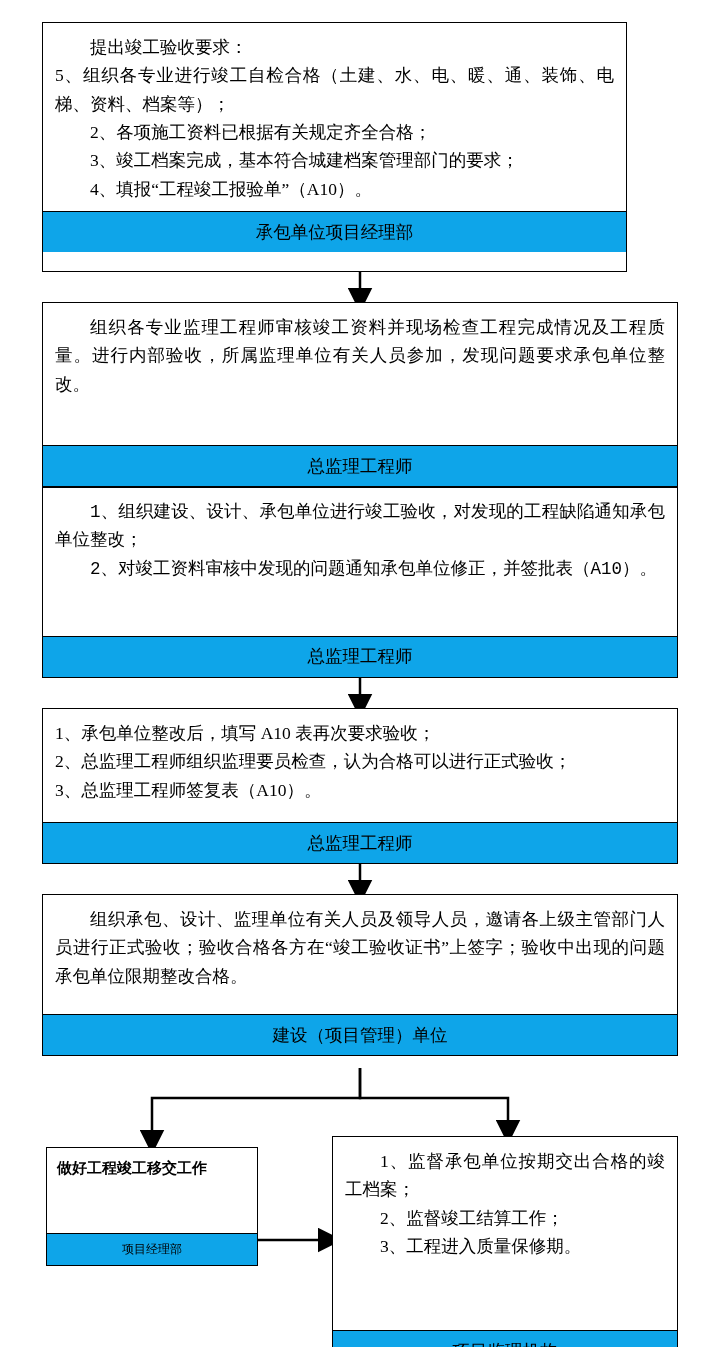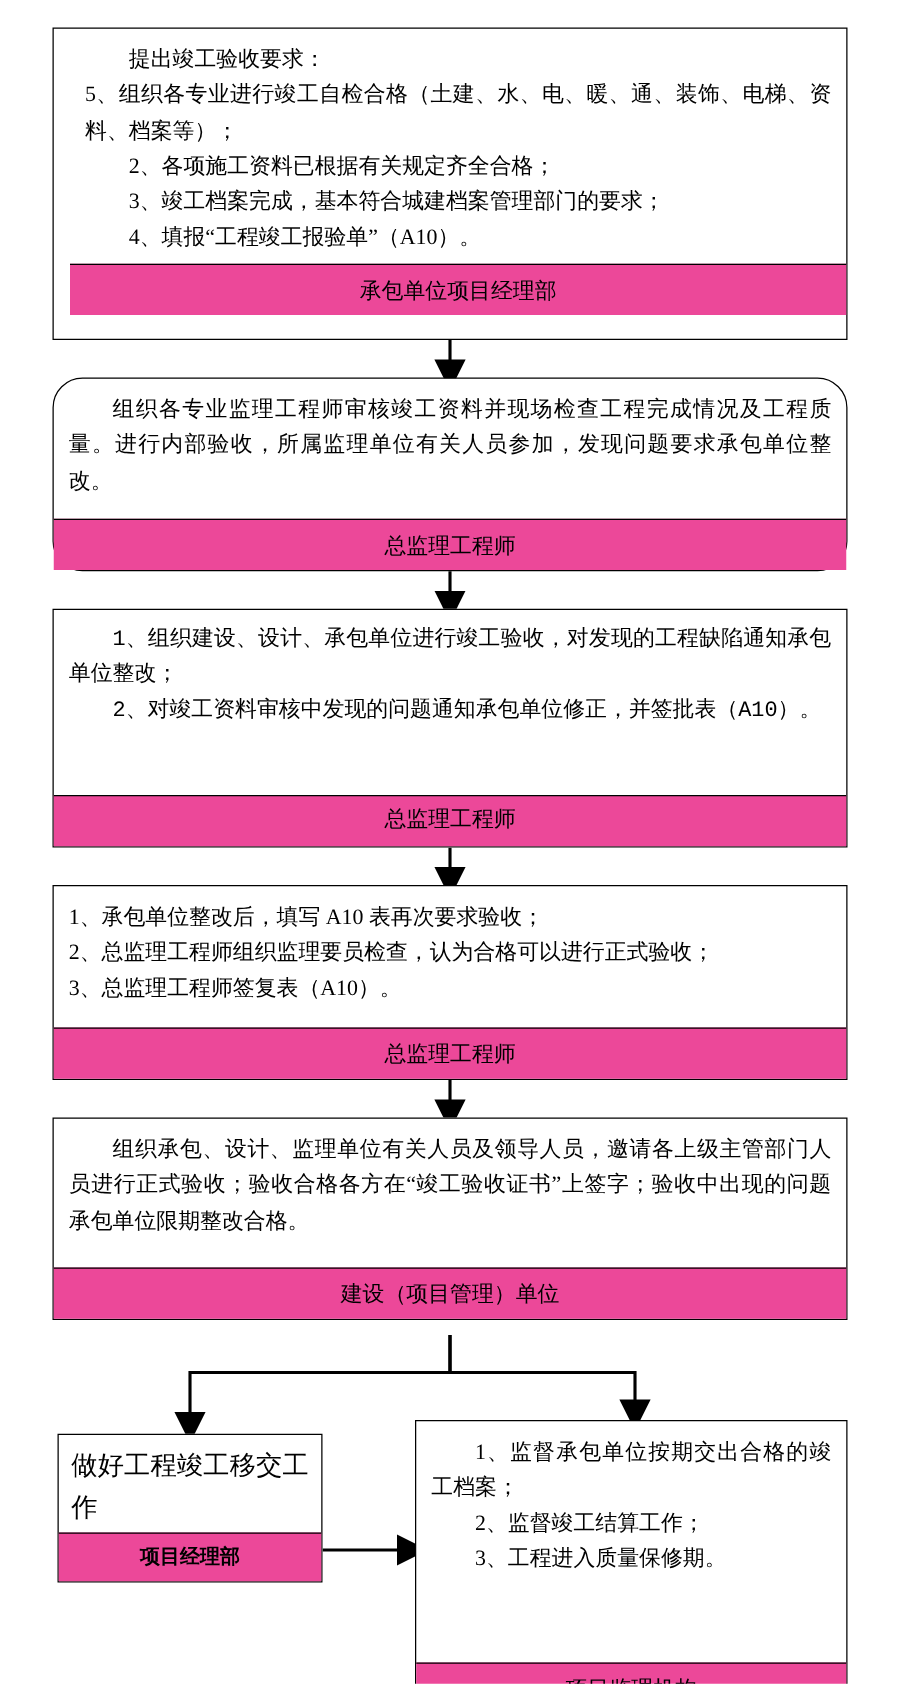--- a/index.html
+++ b/index.html
@@ -20,28 +20,28 @@
   .node .body{
     padding:10px 12px 8px 12px;
     font-size:17.5px;
     line-height:1.62;
     text-align:justify;
   }
   .node .body p{margin:0;}
   .node .body p.indent{text-indent:2em;}
   .node .role{
     border-top:1px solid #000;
-    background:#ec4899;
+    background:#0ea5e9;
     text-align:center;
     font-size:17.5px;
     line-height:1.6;
     padding:6px 0 6px 0;
   }
-  .node.small .body{font-size:21px;line-height:1.6;padding:8px 10px 6px 10px;}
-  .node.small .role{font-size:16px;padding:6px 0;font-weight:bold;}
+  .node.small .body{font-size:15px;line-height:1.6;padding:8px 10px 6px 10px;font-weight:bold;}
+  .node.small .role{font-size:12px;padding:6px 0;}
 </style>
 </head>
 <body>
 
 <div class="canvas">
 
   <svg class="arrows" viewBox="0 0 720 1347">
     <defs>
       <marker id="ah" markerWidth="10" markerHeight="10" refX="5" refY="5" orient="auto">
         <path d="M0,0 L10,5 L0,10 Z" fill="#000"></path>
@@ -51,32 +51,32 @@
     <line x1="360" y1="457" x2="360" y2="485" stroke="#000" stroke-width="2.5" marker-end="url(#ah)"></line>
     <line x1="360" y1="678" x2="360" y2="706" stroke="#000" stroke-width="2.5" marker-end="url(#ah)"></line>
     <line x1="360" y1="864" x2="360" y2="892" stroke="#000" stroke-width="2.5" marker-end="url(#ah)"></line>
 
     <path d="M360,1068 L360,1098 L152,1098 L152,1142" fill="none" stroke="#000" stroke-width="2.5" marker-end="url(#ah)"></path>
     <path d="M360,1068 L360,1098 L508,1098 L508,1132" fill="none" stroke="#000" stroke-width="2.5" marker-end="url(#ah)"></path>
 
     <line x1="258" y1="1240" x2="330" y2="1240" stroke="#000" stroke-width="2.5" marker-end="url(#ah)"></line>
   </svg>
 
-  <div class="node" style="left:42px;top:22px;width:636px;height:250px;padding-left:13px;">
+  <div class="node" style="left:42px;top:22px;width:585px;height:250px;">
     <div class="body">
       <p class="indent">提出竣工验收要求：</p>
       <p>5、组织各专业进行竣工自检合格（土建、水、电、暖、通、装饰、电梯、资料、档案等）；</p>
       <p class="indent">2、各项施工资料已根据有关规定齐全合格；</p>
       <p class="indent">3、竣工档案完成，基本符合城建档案管理部门的要求；</p>
       <p class="indent">4、填报“工程竣工报验单”（A10）。</p>
     </div>
     <div class="role">承包单位项目经理部</div>
   </div>
 
-  <div class="node" style="left:42px;top:302px;width:636px;height:155px;border-radius:24px;">
+  <div class="node" style="left:42px;top:302px;width:636px;height:185px;">
     <div class="body">
       <p class="indent">组织各专业监理工程师审核竣工资料并现场检查工程完成情况及工程质量。进行内部验收，所属监理单位有关人员参加，发现问题要求承包单位整改。</p>
     </div>
     <div class="role" style="position:absolute;left:0;right:0;bottom:0;">总监理工程师</div>
   </div>
 
   <div class="node" style="left:42px;top:487px;width:636px;height:191px;font-family:Liberation Mono, monospace;">
     <div class="body">
       <p class="indent">1、组织建设、设计、承包单位进行竣工验收，对发现的工程缺陷通知承包单位整改；</p>
       <p class="indent">2、对竣工资料审核中发现的问题通知承包单位修正，并签批表（A10）。</p>

